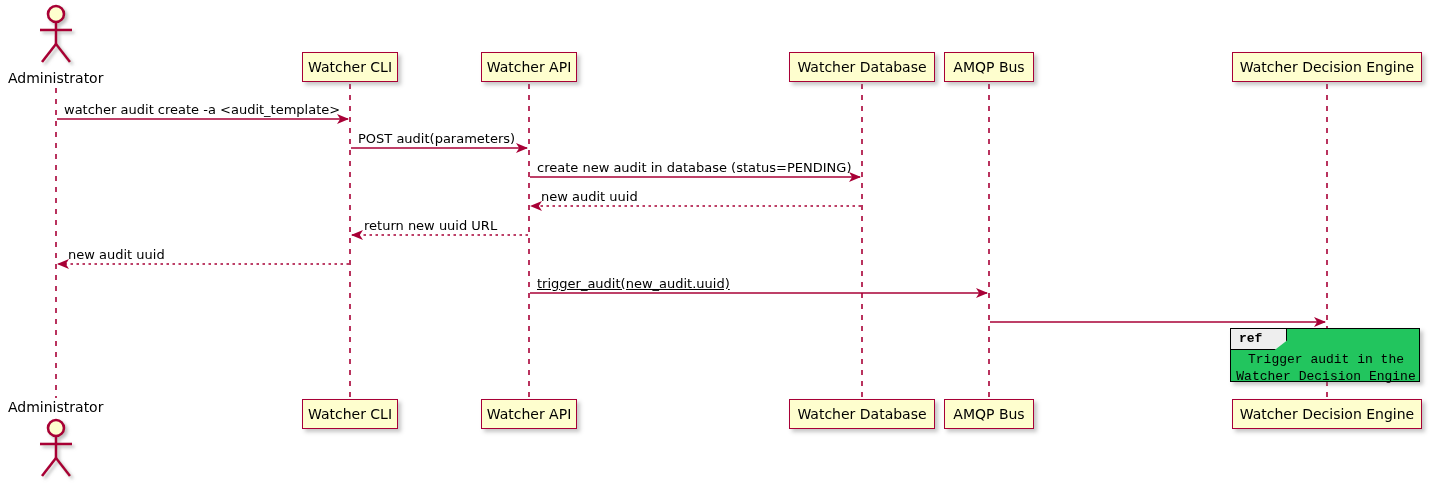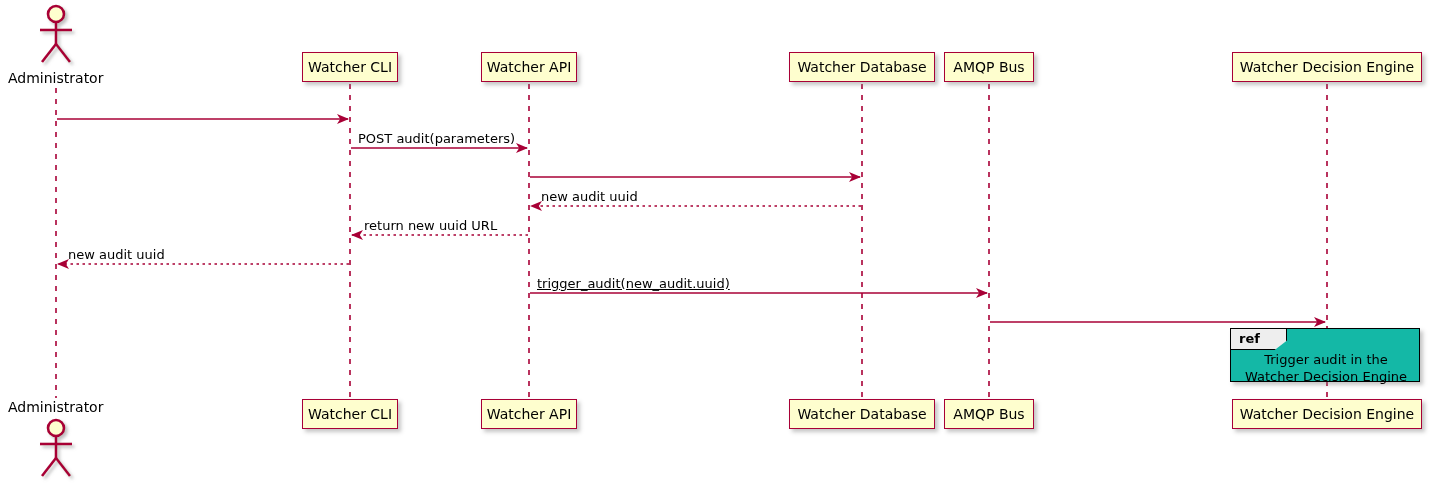--- a/index.html
+++ b/index.html
@@ -53,23 +53,24 @@
     position: absolute;
     font-size: 13px;
     color: #000000;
     white-space: nowrap;
     line-height: 1;
   }
   
   .ref-box {
     position: absolute;
     box-sizing: border-box;
-    background: #14b8a6;
+    background: #22c55e;
     border: 1.5px solid #000000;
     box-shadow: 3px 3px 4px rgba(128,128,128,0.45);
+    font-family: Liberation Mono, monospace;
   }
   .ref-tab {
     position: absolute;
     left: 0;
     top: 0;
     box-sizing: border-box;
     background: #EEEEEE;
     border-right: 1.5px solid #000000;
     border-bottom: 1.5px solid #000000;
     font-size: 13px;
@@ -166,21 +167,23 @@
   <div class="participant" style="left:944px; top:399px; width:90px; height:30px;">
     <span>AMQP Bus</span>
   </div>
   <div class="participant" style="left:1232px; top:399px; width:190px; height:30px;">
     <span>Watcher Decision Engine</span>
   </div>
 
   <div class="actor-label" style="left:8px; top:71px;">Administrator</div>
   <div class="actor-label" style="left:8px; top:400px;">Administrator</div>
 
+  <div class="msg-label" style="left:64px; top:103px;">watcher audit create -a &lt;audit_template&gt;</div>
   <div class="msg-label" style="left:358px; top:132px;">POST audit(parameters)</div>
+  <div class="msg-label" style="left:537px; top:161px;">create new audit in database (status=PENDING)</div>
   <div class="msg-label" style="left:541px; top:190px;">new audit uuid</div>
   <div class="msg-label" style="left:364px; top:219px;">return new uuid URL</div>
   <div class="msg-label" style="left:68px; top:248px;">new audit uuid</div>
   <div class="msg-label" style="left:537px; top:277px;text-decoration:underline;">trigger_audit(new_audit.uuid)</div>
 
   <div class="ref-box" style="left:1230px; top:328px; width:190px; height:54px;">
     <div class="ref-tab" style="width:56px; height:21px; clip-path: polygon(0 0, 100% 0, 100% 55%, 78% 100%, 0 100%);">ref</div>
     <div class="ref-body" style="left:0; top:23px; width:190px; text-align:center;">Trigger audit in the
 Watcher Decision Engine</div>
   </div>

